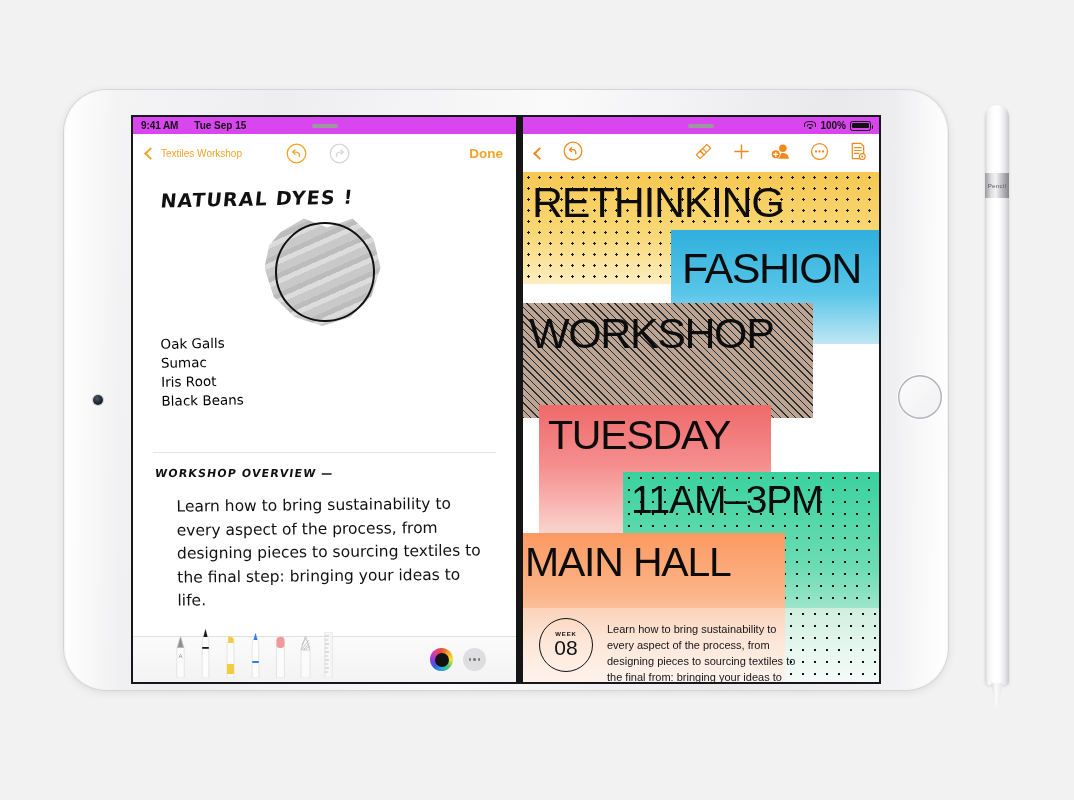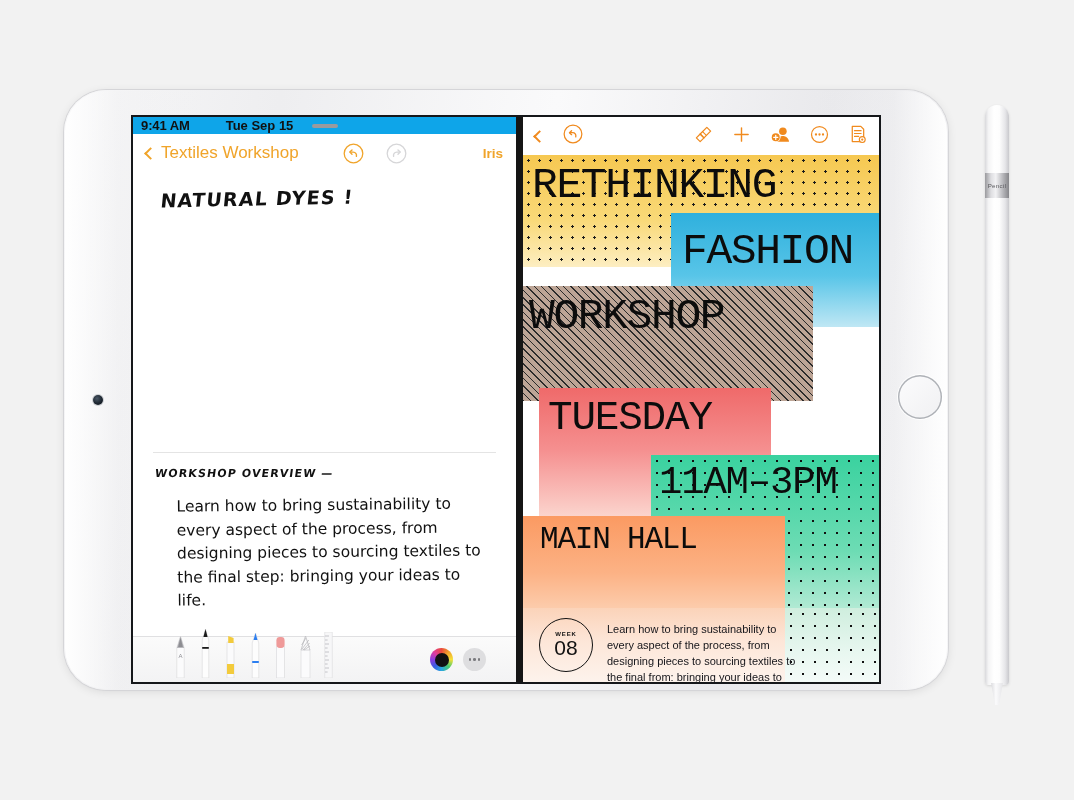--- a/index.html
+++ b/index.html
@@ -46,22 +46,22 @@
     box-shadow: 0 0 0 2px #15171a;
   }
   .pane { height: 100%; background: #fff; display: flex; flex-direction: column; position: relative; }
   .pane-notes { width: 383px; }
   .split-divider { width: 7px; height: 100%; background: #151515; flex: 0 0 7px; }
   .pane-pages { width: 356px; }
 
   
   .statusbar {
     height: 17px; display: flex; align-items: center;
-    padding: 0 8px; font-size: 13px; color: #111; font-weight: 600;
-    position: relative; flex: 0 0 17px; background: #0ea5e9; gap: 20px;
+    padding: 0 8px; font-size: 10px; color: #111; font-weight: 600;
+    position: relative; flex: 0 0 17px; background: #d946ef;
   }
   .sb-time { letter-spacing: -.1px; }
   .sb-date { margin-left: 16px; font-weight: 600; }
   .grabber {
     position: absolute; left: 50%; transform: translateX(-50%);
     width: 26px; height: 3.5px; border-radius: 2px; background: #9a9a9e; top: 7px;
   }
   .sb-right { margin-left: auto; display: flex; align-items: center; gap: 4px; }
   .wifi { width: 12px; height: 9px; position: relative; }
   .wifi i { position: absolute; border: 1.4px solid #111; border-bottom: none;
@@ -74,21 +74,21 @@
           position: relative; padding: 1.2px; }
   .batt::after { content:""; position:absolute; right:-3.4px; top:3px; width:1.8px; height:4px;
                  background:#111; border-radius:0 1px 1px 0; }
   .batt > span { display:block; height:100%; background:#111; border-radius:1px; }
 
   
   .notes-toolbar {
     height: 38px; flex: 0 0 38px; display: flex; align-items: center;
     padding: 0 13px; background: #fff; position: relative;
   }
-  .back-link { display: flex; align-items: center; gap: 5px; color: #f0a42a; font-size: 17px; }
+  .back-link { display: flex; align-items: center; gap: 5px; color: #f0a42a; font-size: 10px; }
   .chev-left { width: 9px; height: 9px; border-left: 2.2px solid #f0a42a;
                border-bottom: 2.2px solid #f0a42a; transform: rotate(45deg); margin-right: 1px; }
   .undo-group { display: flex; gap: 22px; margin-left: 44px; }
   .circ-btn { width: 21px; height: 21px; border-radius: 50%; position: relative;
               display: flex; align-items: center; justify-content: center; }
   .circ-btn svg { display: block; }
   .done-btn { margin-left: auto; color: #f0a42a; font-size: 13.5px; font-weight: 700; }
 
   
   .notes-canvas { flex: 1; position: relative; background: #fff; padding: 8px 18px 0 18px; overflow: hidden; }
@@ -142,21 +142,21 @@
                    padding: 0 12px; background: #fff; }
   .pt-left { display: flex; align-items: center; gap: 19px; }
   .pt-right { margin-left: auto; display: flex; align-items: center; gap: 19px; }
   .chev-left-o { width: 9px; height: 9px; border-left: 2.2px solid #f08a1e;
                  border-bottom: 2.2px solid #f08a1e; transform: rotate(45deg); }
 
   
   .poster { flex: 1; position: relative; background: #fff; overflow: hidden; }
   .blk { position: absolute; }
   .blk span { position: absolute; white-space: nowrap; color: #0c0c0c;
-              font-family: Liberation Mono, monospace; font-weight: 400; }
+              font-family: Liberation Sans, sans-serif; font-weight: 400; }
 
   .dots-dark { background-image: radial-gradient(#1a1a1a 1.05px, transparent 1.15px);
                background-size: 11px 11px; }
   .dots-green { background-image: radial-gradient(#111 1.05px, transparent 1.15px);
                 background-size: 12px 12px; }
   .stripes { background-image: repeating-linear-gradient(45deg,
               #2b2b2b 0 1.1px, rgba(0,0,0,0) 1.1px 5.2px); }
 
   
   .poster-footer { position: absolute; left: 0; bottom: 0; width: 100%; height: 74px; }
@@ -218,31 +218,46 @@
             </svg>
           </div>
           <div class="circ-btn">
             <svg width="21" height="21" viewBox="0 0 21 21">
               <circle cx="10.5" cy="10.5" r="9.3" fill="none" stroke="#d6d6d8" stroke-width="1.3"></circle>
               <path d="M7.6 13.4c-.5-2.4.9-4.3 3.2-4.3h3" fill="none" stroke="#d6d6d8" stroke-width="1.4" stroke-linecap="round"></path>
               <path d="M12 7l2.2 2.1L12 11.2" fill="none" stroke="#d6d6d8" stroke-width="1.4" stroke-linecap="round" stroke-linejoin="round"></path>
             </svg>
           </div>
         </div>
-        <div class="done-btn">Iris</div>
+        <div class="done-btn">Done</div>
       </div>
 
       <div class="notes-canvas">
 
         <div class="note-title hand">NATURAL DYES !</div>
 
         <div class="dye-row">
 
 
 
+          <div class="dye-col">
+            <div class="swatch">
+              <div class="scribble" style="background:
+                repeating-linear-gradient(-24deg, #c9c9c9 0 8px, #dcdcdc 8px 13px, #bcbcbc 13px 18px);
+                clip-path: polygon(14% 16%, 34% 4%, 54% 12%, 76% 4%, 94% 22%, 100% 48%,
+                                   92% 74%, 74% 92%, 50% 100%, 26% 92%, 8% 74%, 0 48%, 4% 28%);"></div>
+              <div class="ring"></div>
+            </div>
+            <div class="dye-list">
+              <div>Oak Galls</div>
+              <div>Sumac</div>
+              <div>Iris Root</div>
+              <div>Black Beans</div>
+            </div>
+          </div>
         </div>
 
         <div class="rule"></div>
         <div class="overview-label hand">WORKSHOP OVERVIEW —</div>
         <div class="overview-body hand">Learn how to bring sustainability to every aspect of the process, from designing pieces to sourcing textiles to the final step: bringing your ideas to life.</div>
 
         <div class="pen-palette">
 
           <div class="tool">
             <svg width="15" height="44" viewBox="0 0 15 44">
@@ -309,20 +324,34 @@
               <i></i>
           </div>
         </div>
       </div>
     </div>
 
     <div class="split-divider"></div>
 
     <div class="pane pane-pages">
 
+      <div class="statusbar">
+        <div class="grabber"></div>
+        <div class="sb-right">
+          <div class="wifi">
+              <i></i>
+              <i></i>
+              <i></i>
+            </div>
+          <span>100%</span>
+          <div class="batt">
+              <span></span>
+            </div>
+        </div>
+      </div>
 
       <div class="pages-toolbar">
         <div class="pt-left">
           <span class="chev-left-o"></span>
           <span>
             <svg width="20" height="20" viewBox="0 0 21 21">
               <circle cx="10.5" cy="10.5" r="9.3" fill="none" stroke="#f08a1e" stroke-width="1.3"></circle>
               <path d="M13.4 13.4c.5-2.4-.9-4.3-3.2-4.3H7.3" fill="none" stroke="#f08a1e" stroke-width="1.4" stroke-linecap="round"></path>
               <path d="M9 7l-2.2 2.1L9 11.2" fill="none" stroke="#f08a1e" stroke-width="1.4" stroke-linecap="round" stroke-linejoin="round"></path>
             </svg>
@@ -390,27 +419,27 @@
 
         <div class="blk" style="left:16px; top:233px; width:232px; height:128px;
                     background: linear-gradient(180deg,#ef6a6a 0%,#f58f8f 48%,#fbd4cd 100%);">
           <span style="left:9px; top:7px; font-size:41px; letter-spacing:-1.2px;">TUESDAY</span>
         </div>
 
         <div class="blk dots-green" style="left:100px; top:300px; width:256px; height:175px;
                     background-color:#3ad29f;
                     background-image: radial-gradient(#111 1.05px, transparent 1.15px),
                                       linear-gradient(180deg,#3ad29f 0%,#6ddcb4 55%,#cbefe0 100%);
-                    background-size: 12px 12px, 100% 100%; margin-left: 28px;">
+                    background-size: 12px 12px, 100% 100%;">
           <span style="left:8px; top:6px; font-size:39px; letter-spacing:-1.2px;">11AM–3PM</span>
         </div>
 
         <div class="blk" style="left:0; top:361px; width:262px; height:114px;
                     background: linear-gradient(180deg,#fb9a62 0%,#fcb285 50%,#fcdcc4 100%);">
-          <span style="left:17px; top:6px; font-size:31px; letter-spacing:-1.2px;">MAIN HALL</span>
+          <span style="left:2px; top:6px; font-size:41px; letter-spacing:-1.2px;">MAIN HALL</span>
         </div>
 
         <div class="poster-footer" style="background: linear-gradient(180deg,#fbd3b9 0%,#fde6d8 45%,#fdf3ec 100%);">
           <div class="blk dots-green" style="left:262px; top:0; width:94px; height:74px;
                       background-color:#ddf2e7;
                       background-image: radial-gradient(#111 1.05px, transparent 1.15px),
                                         linear-gradient(180deg,#cfeede 0%,#e8f7f0 60%,#f4fbf8 100%);
                       background-size: 12px 12px, 100% 100%;"></div>
           <div class="week-badge">
             <span class="wk">WEEK</span>

